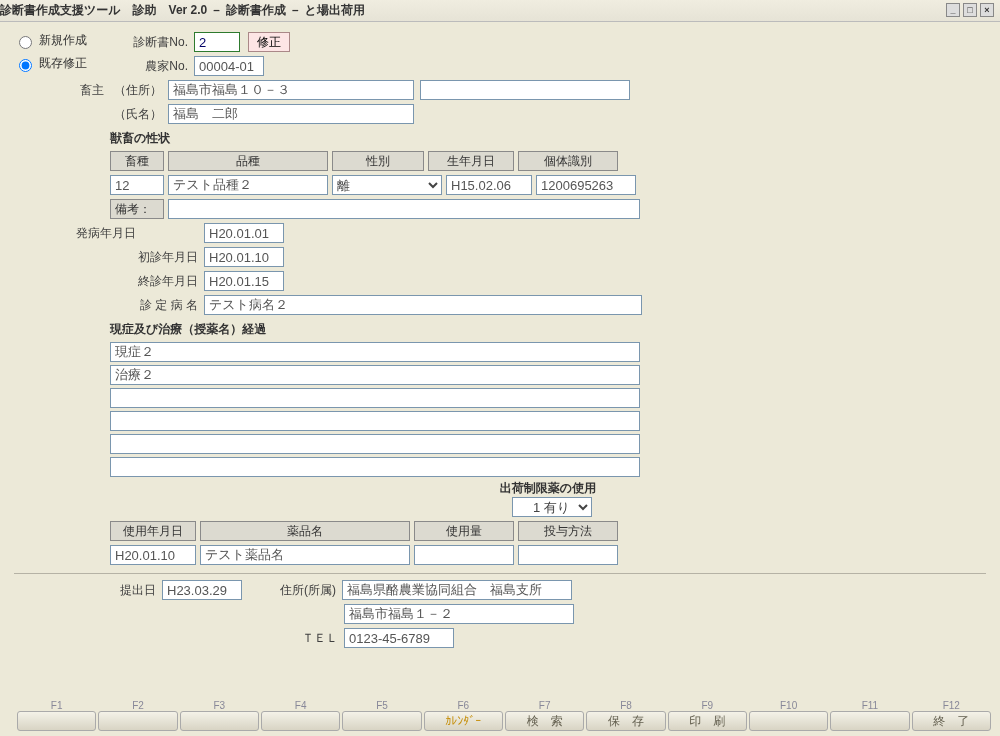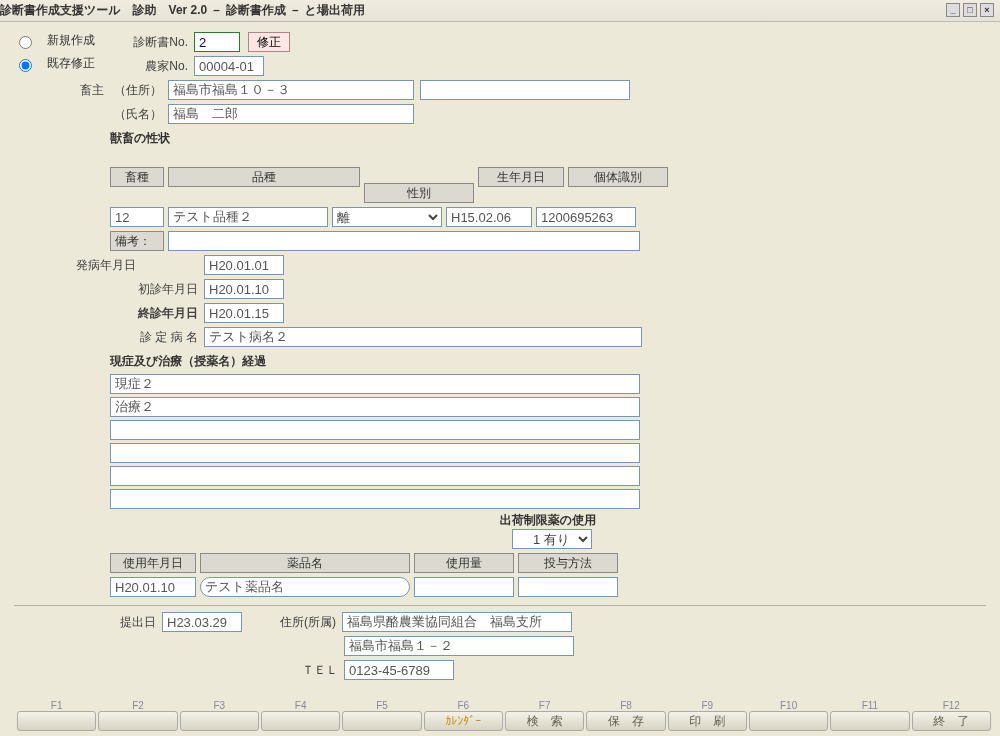--- a/index.html
+++ b/index.html
@@ -70,21 +70,21 @@
     background: #fde5e5;
     border: 1px solid #a88;
     height: 20px;
     padding: 0 8px;
     font-size: 12px;
     cursor: pointer;
   }
   .radio-col {
     width: 100px;
   }
-  .radio-row { display:flex; align-items:center; gap:12px; margin-bottom:6px; }
+  .radio-row { display:flex; align-items:center; gap:4px; margin-bottom:6px; }
   .section-title { font-weight: bold; color:#333; margin:6px 0 4px 96px; }
   .header-cell {
     background: #dcdad0;
     border: 1px solid #8a8a8a;
     text-align: center;
     height: 20px;
     line-height: 18px;
     color:#333;
   }
   .divider {
@@ -169,22 +169,22 @@
   </div>
   <div class="row">
     <div class="lbl" style="width:96px;"></div>
     <div class="lbl" style="width:58px;">（氏名）</div>
     <input type="text" class="txt" style="width: 246px;" value="福島　二郎">
   </div>
 
   <div class="section-title">獣畜の性状</div>
   <div class="row" style="margin-left:96px;gap:4px;">
     <div class="header-cell" style="width:54px;">畜種</div>
-    <div class="header-cell" style="width:192px;">品種</div>
-    <div class="header-cell" style="width:110px;margin-top:32px;">性別</div>
+    <div class="header-cell" style="width:160px;">品種</div>
+    <div class="header-cell" style="width:92px;">性別</div>
     <div class="header-cell" style="width:86px;">生年月日</div>
     <div class="header-cell" style="width:100px;">個体識別</div>
   </div>
   <div class="row" style="margin-left:96px;gap:4px;">
     <input type="text" class="txt" style="width: 54px;" value="12">
     <input type="text" class="txt" style="width: 160px;" value="テスト品種２">
     <select style="width:110px;">
       <option>離</option>
     </select>
     <input type="text" class="txt" style="width: 86px;" value="H15.02.06">
@@ -197,21 +197,21 @@
 
   <div class="row">
       <div class="lbl" style="width:190px;text-align:center;">発病年月日</div>
     <input type="text" class="txt" style="width: 80px;" value="H20.01.01">
     </div>
   <div class="row">
       <div class="lbl" style="width:190px;">初診年月日</div>
     <input type="text" class="txt" style="width: 80px;" value="H20.01.10">
     </div>
   <div class="row">
-      <div class="lbl" style="width:190px;font-weight:bold;">終診年月日</div>
+      <div class="lbl" style="width:190px;">終診年月日</div>
     <input type="text" class="txt" style="width: 80px;" value="H20.01.15">
     </div>
   <div class="row">
       <div class="lbl" style="width:190px;">診 定 病 名</div>
     <input type="text" class="txt" style="width: 438px;" value="テスト病名２">
     </div>
 
   <div class="section-title" style="margin-left:96px;">現症及び治療（授薬名）経過</div>
   <div style="margin-left:96px;">
     <input type="text" class="txt" style="width: 530px; margin-bottom: 3px; display: block;" value="現症２">
@@ -229,21 +229,21 @@
     </select>
   </div>
   <div class="row" style="margin-left:96px;gap:4px;">
     <div class="header-cell" style="width:86px;">使用年月日</div>
     <div class="header-cell" style="width:210px;">薬品名</div>
     <div class="header-cell" style="width:100px;">使用量</div>
     <div class="header-cell" style="width:100px;">投与方法</div>
   </div>
   <div class="row" style="margin-left:96px;gap:4px;">
     <input type="text" class="txt" style="width: 86px;" value="H20.01.10">
-    <input type="text" class="txt" style="width: 210px; border-radius: 10px;" value="テスト薬品名">
+    <input type="text" class="txt" style="width: 210px;" value="テスト薬品名">
     <input type="text" class="txt" style="width: 100px;" value="">
     <input type="text" class="txt" style="width: 100px;" value="">
   </div>
 
   <div class="divider"></div>
 
   <div class="row">
     <div class="lbl" style="width:148px;">提出日</div>
     <input type="text" class="txt" style="width: 80px;" value="H23.03.29">
     <div class="lbl" style="width:100px;">住所(所属)</div>

